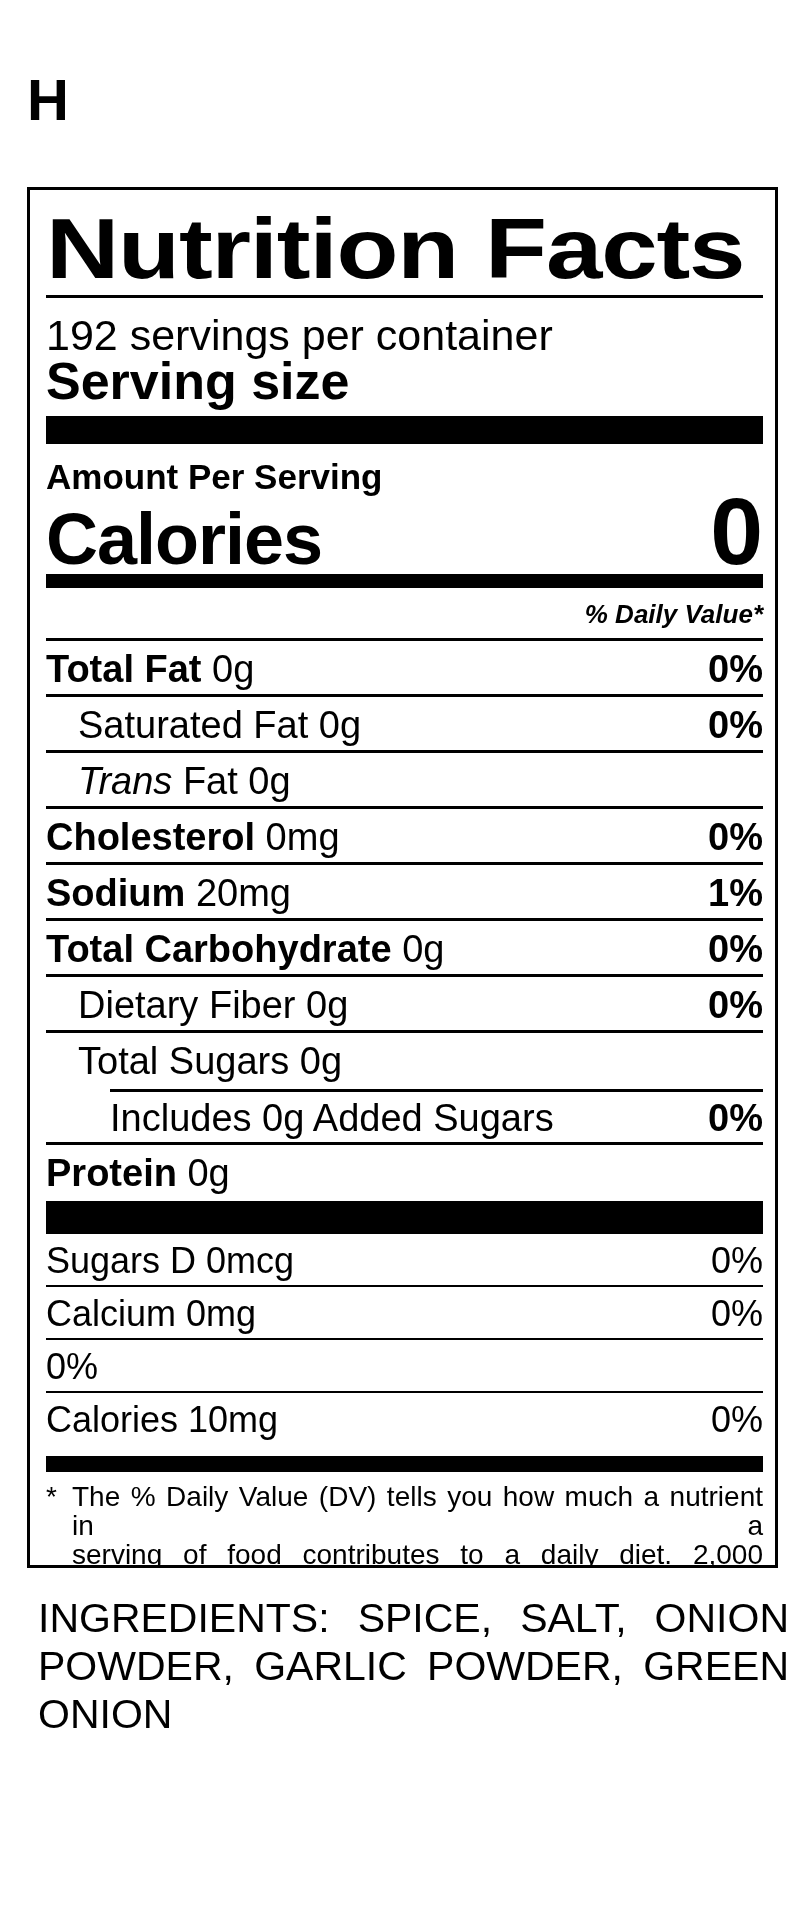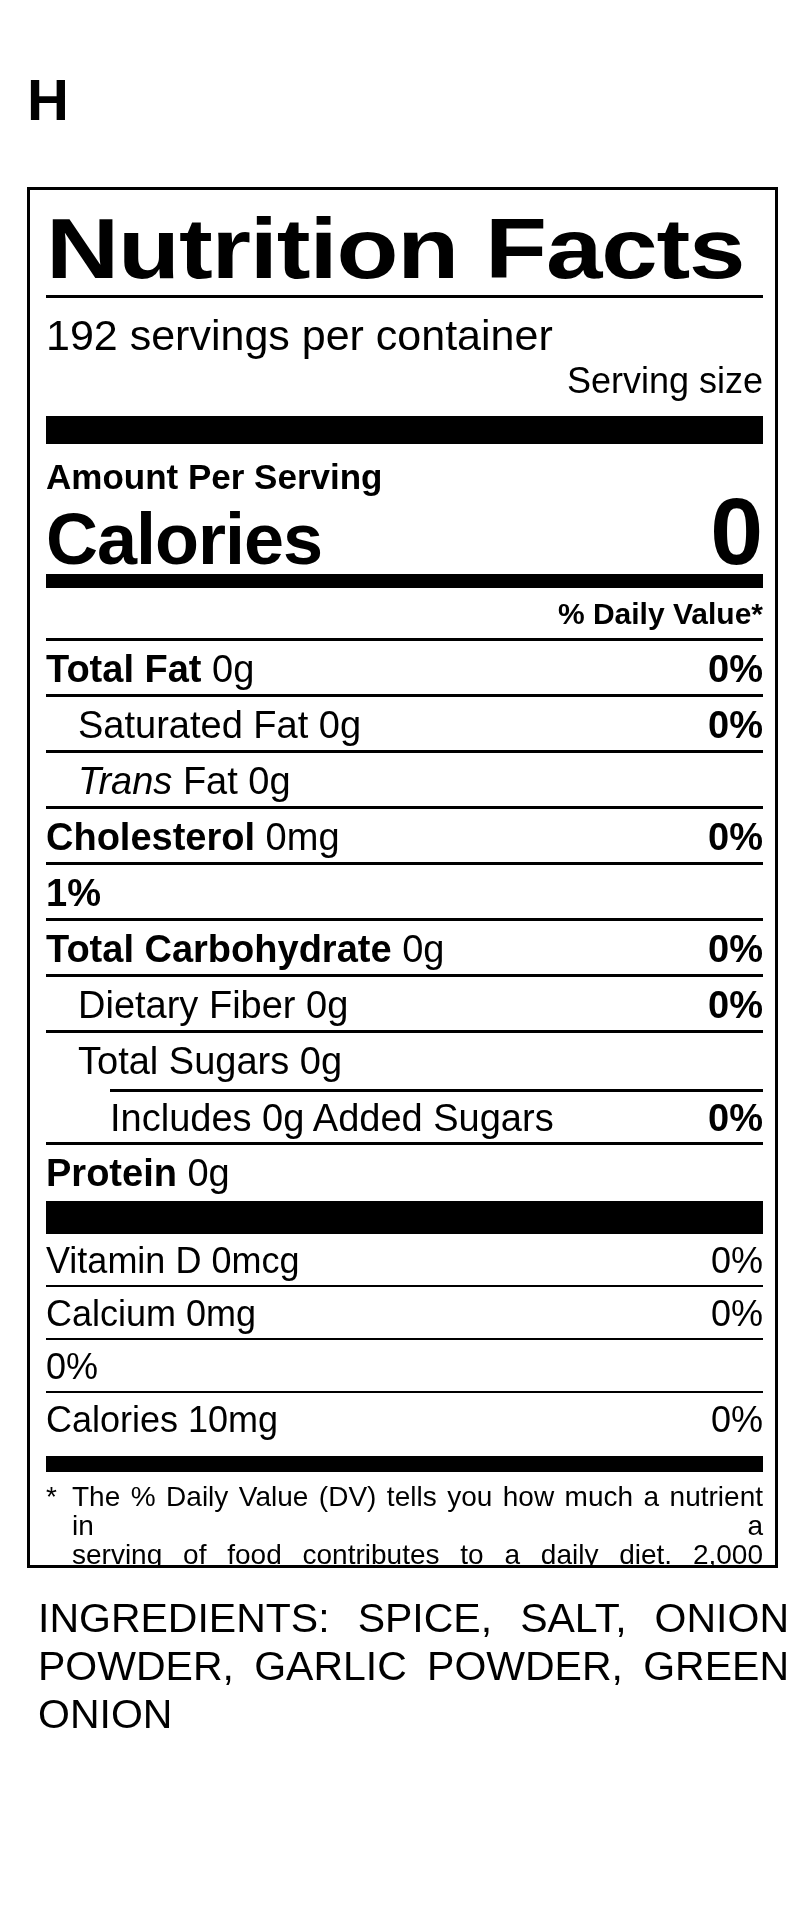--- a/index.html
+++ b/index.html
@@ -25,37 +25,37 @@
   }
   .nf-title{
     margin-top:13px;
     font-size:86px;line-height:90px;font-weight:bold;
     letter-spacing:-1px;white-space:nowrap;
     transform:scaleX(1.18);transform-origin:0 50%;
   }
   .title-rule{height:3px;background:#000;margin-top:2px;}
   .servings-line{margin-top:14px;font-size:43px;line-height:46px;}
   .serving-size-row{
-    display:flex;justify-content:flex-end;align-items:baseline;
-    font-size:36px;line-height:46px;font-weight:normal;
+    display:flex;justify-content:flex-start;align-items:baseline;
+    font-size:52px;line-height:46px;font-weight:bold;
   }
   .bar{background:#000;}
   .bar-top{height:28px;margin-top:12px;}
   .aps{margin-top:14px;font-size:35px;line-height:38px;font-weight:bold;}
   .calories-row{
     display:flex;justify-content:space-between;align-items:baseline;
     height:70px;margin-top:0;
   }
   .calories-label{font-size:72px;line-height:70px;font-weight:bold;letter-spacing:-1px;}
   .calories-value{font-size:95px;line-height:70px;font-weight:bold;}
   .bar-mid{height:14px;margin-top:8px;}
   .dv-header{
     margin-top:4px;text-align:right;
-    font-size:30px;line-height:32px;font-weight:bold;
-    padding:6px 0 8px 0;border-bottom:3px solid #000;
+    font-size:26px;line-height:32px;font-weight:bold;
+    padding:6px 0 8px 0;border-bottom:3px solid #000;font-style:italic;
   }
   .nrow{
     display:flex;justify-content:space-between;align-items:baseline;
     font-size:38px;line-height:39px;
     padding:9px 0 5px 0;border-bottom:3px solid #000;gap:46px;
   }
   .nrow .nm b{font-weight:bold;}
   .nrow .dv{font-weight:bold;}
   .ind1{padding-left:32px;}
   .no-rule{border-bottom:none;padding-bottom:8px;}
@@ -132,20 +132,21 @@
     <span class="nm ind1"><i>Trans</i> <span>Fat</span> <span>0g</span></span>
     <span class="dv"></span>
   </div>
 
   <div class="nrow">
     <span class="nm"><b>Cholesterol</b> <span>0mg</span></span>
     <span class="dv">0%</span>
   </div>
 
   <div class="nrow">
+    <span class="nm"><b>Sodium</b> <span>20mg</span></span>
     <span class="dv">1%</span>
   </div>
 
   <div class="nrow">
     <span class="nm"><b>Total Carbohydrate</b> <span>0g</span></span>
     <span class="dv">0%</span>
   </div>
 
   <div class="nrow">
     <span class="nm ind1"><span>Dietary Fiber</span> <span>0g</span></span>
@@ -165,21 +166,21 @@
   </div>
 
   <div class="nrow no-rule">
     <span class="nm"><b>Protein</b> <span>0g</span></span>
     <span class="dv"></span>
   </div>
 
   <div class="bar bar-thick2"></div>
 
   <div class="vrow">
-    <span class="nm"><span>Vitamin D</span> <span>0mcg</span></span>
+    <span class="nm"><span>Sugars D</span> <span>0mcg</span></span>
     <span>0%</span>
   </div>
 
   <div class="vrow">
     <span class="nm"><span>Calcium</span> <span>0mg</span></span>
     <span>0%</span>
   </div>
 
   <div class="vrow">
     <span>0%</span>

